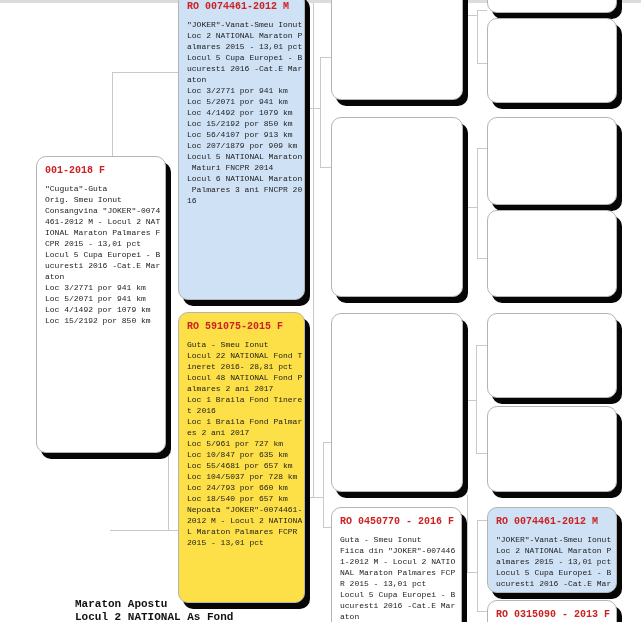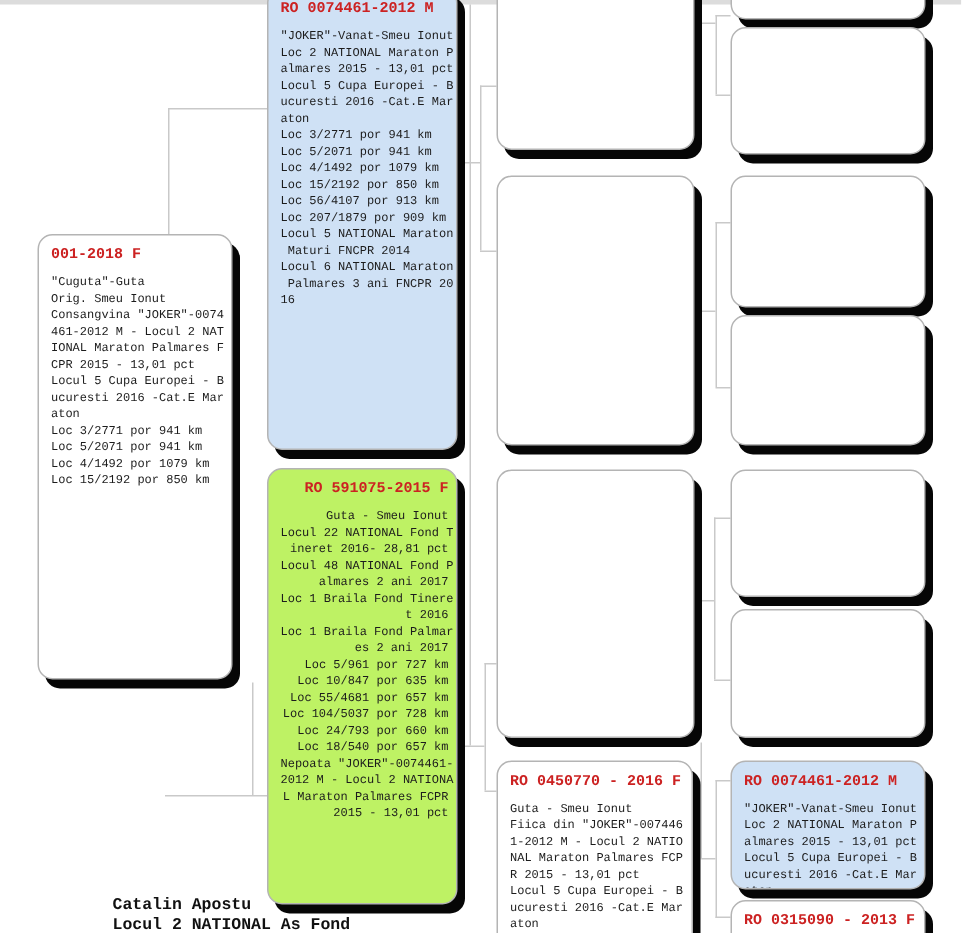--- a/index.html
+++ b/index.html
@@ -8,21 +8,21 @@
     font-family:"Liberation Mono","DejaVu Sans Mono",monospace;
   }
   .topbar{position:absolute;left:0;top:0;width:641px;height:3px;background:#dcdcdc;}
   .box{
     position:absolute;box-sizing:border-box;background:#ffffff;
     border:1px solid #b4b4b4;border-radius:10px;
     box-shadow:5px 6px 0 0 #060606;
     padding:7px 5px 5px 7px;overflow:hidden;
   }
   .box.male{background:#cfe1f5;}
-  .box.fem{background:#bef264;text-align:right;}
+  .box.fem{background:#fde047;}
   .hdr{
     color:#cc2222;font-weight:bold;font-size:10px;line-height:12px;
     white-space:pre;margin:1px 0 6px 1px;
   }
   .txt{
     color:#1c1c1c;font-size:8px;line-height:11px;white-space:pre;margin-left:1px;
   }
   .cline{position:absolute;background:#c9c9c9;}
   .footer{
     position:absolute;left:75px;top:598px;color:#111;
@@ -66,21 +66,21 @@
   <div class="cline" style="left:476px;top:345px;width:1px;height:108px"></div>
   <div class="cline" style="left:476px;top:345px;width:11px;height:1px"></div>
   <div class="cline" style="left:476px;top:453px;width:11px;height:1px"></div>
 
   <div class="cline" style="left:467px;top:495px;width:1px;height:77px"></div>
   <div class="cline" style="left:467px;top:572px;width:10px;height:1px"></div>
   <div class="cline" style="left:477px;top:520px;width:1px;height:92px"></div>
   <div class="cline" style="left:477px;top:520px;width:10px;height:1px"></div>
   <div class="cline" style="left:477px;top:611px;width:10px;height:1px"></div>
 
-  <div class="box" style="left:25px;top:156px;width:130px;height:297px">
+  <div class="box" style="left:36px;top:156px;width:130px;height:297px">
     <div class="hdr">001-2018 F</div>
     <div class="txt">"Cuguta"-Guta
 Orig. Smeu Ionut
 Consangvina "JOKER"-0074
 461-2012 M - Locul 2 NAT
 IONAL Maraton Palmares F
 CPR 2015 - 13,01 pct
 Locul 5 Cupa Europei - B
 ucuresti 2016 -Cat.E Mar
 aton
@@ -165,16 +165,16 @@
 Locul 5 Cupa Europei - B
 ucuresti 2016 -Cat.E Mar
 aton</div>
   </div>
 
   <div class="box" style="left:487px;top:600px;width:130px;height:80px">
     <div class="hdr">RO 0315090 - 2013 F</div>
     <div class="txt"></div>
   </div>
 
-  <div class="footer"><span>Catalin Apostu</span>
+  <div class="footer"><span>Maraton Apostu</span>
 <span>Locul 2 NATIONAL As Fond</span></div>
 
 </div>
 
 </body></html>

